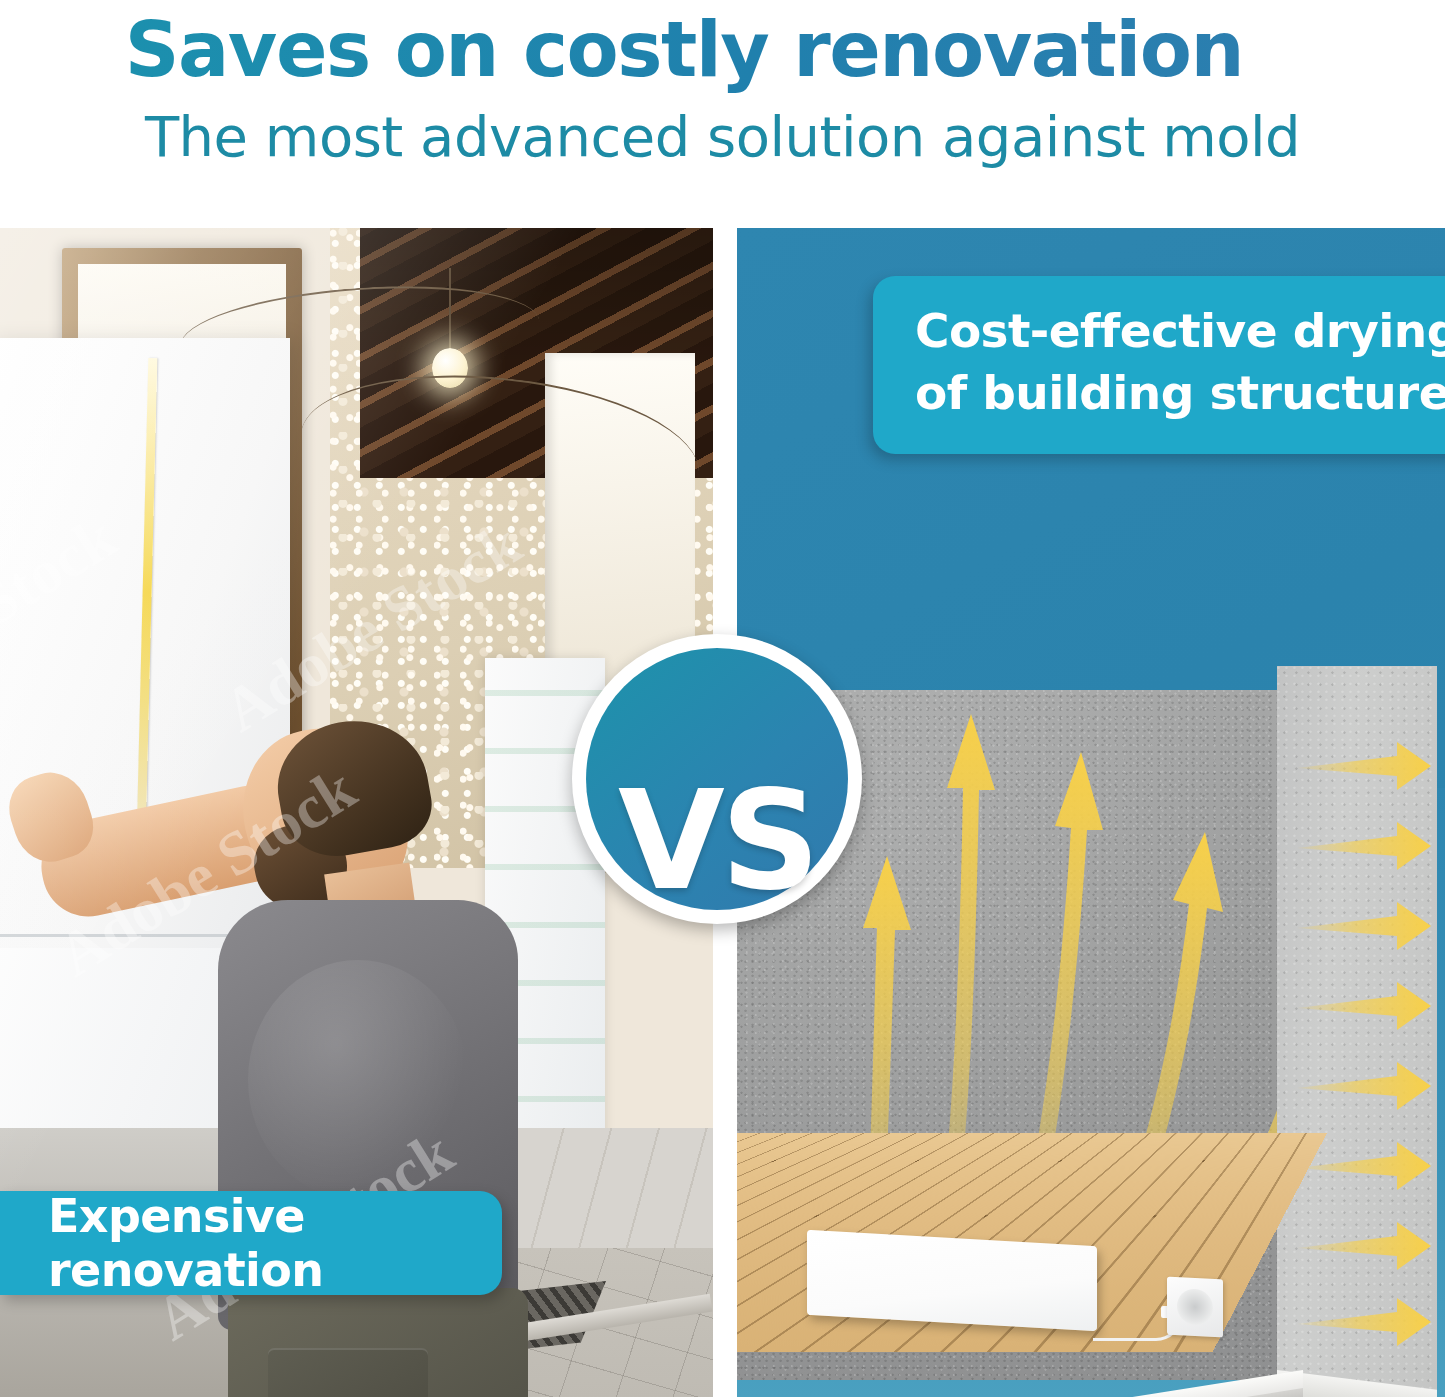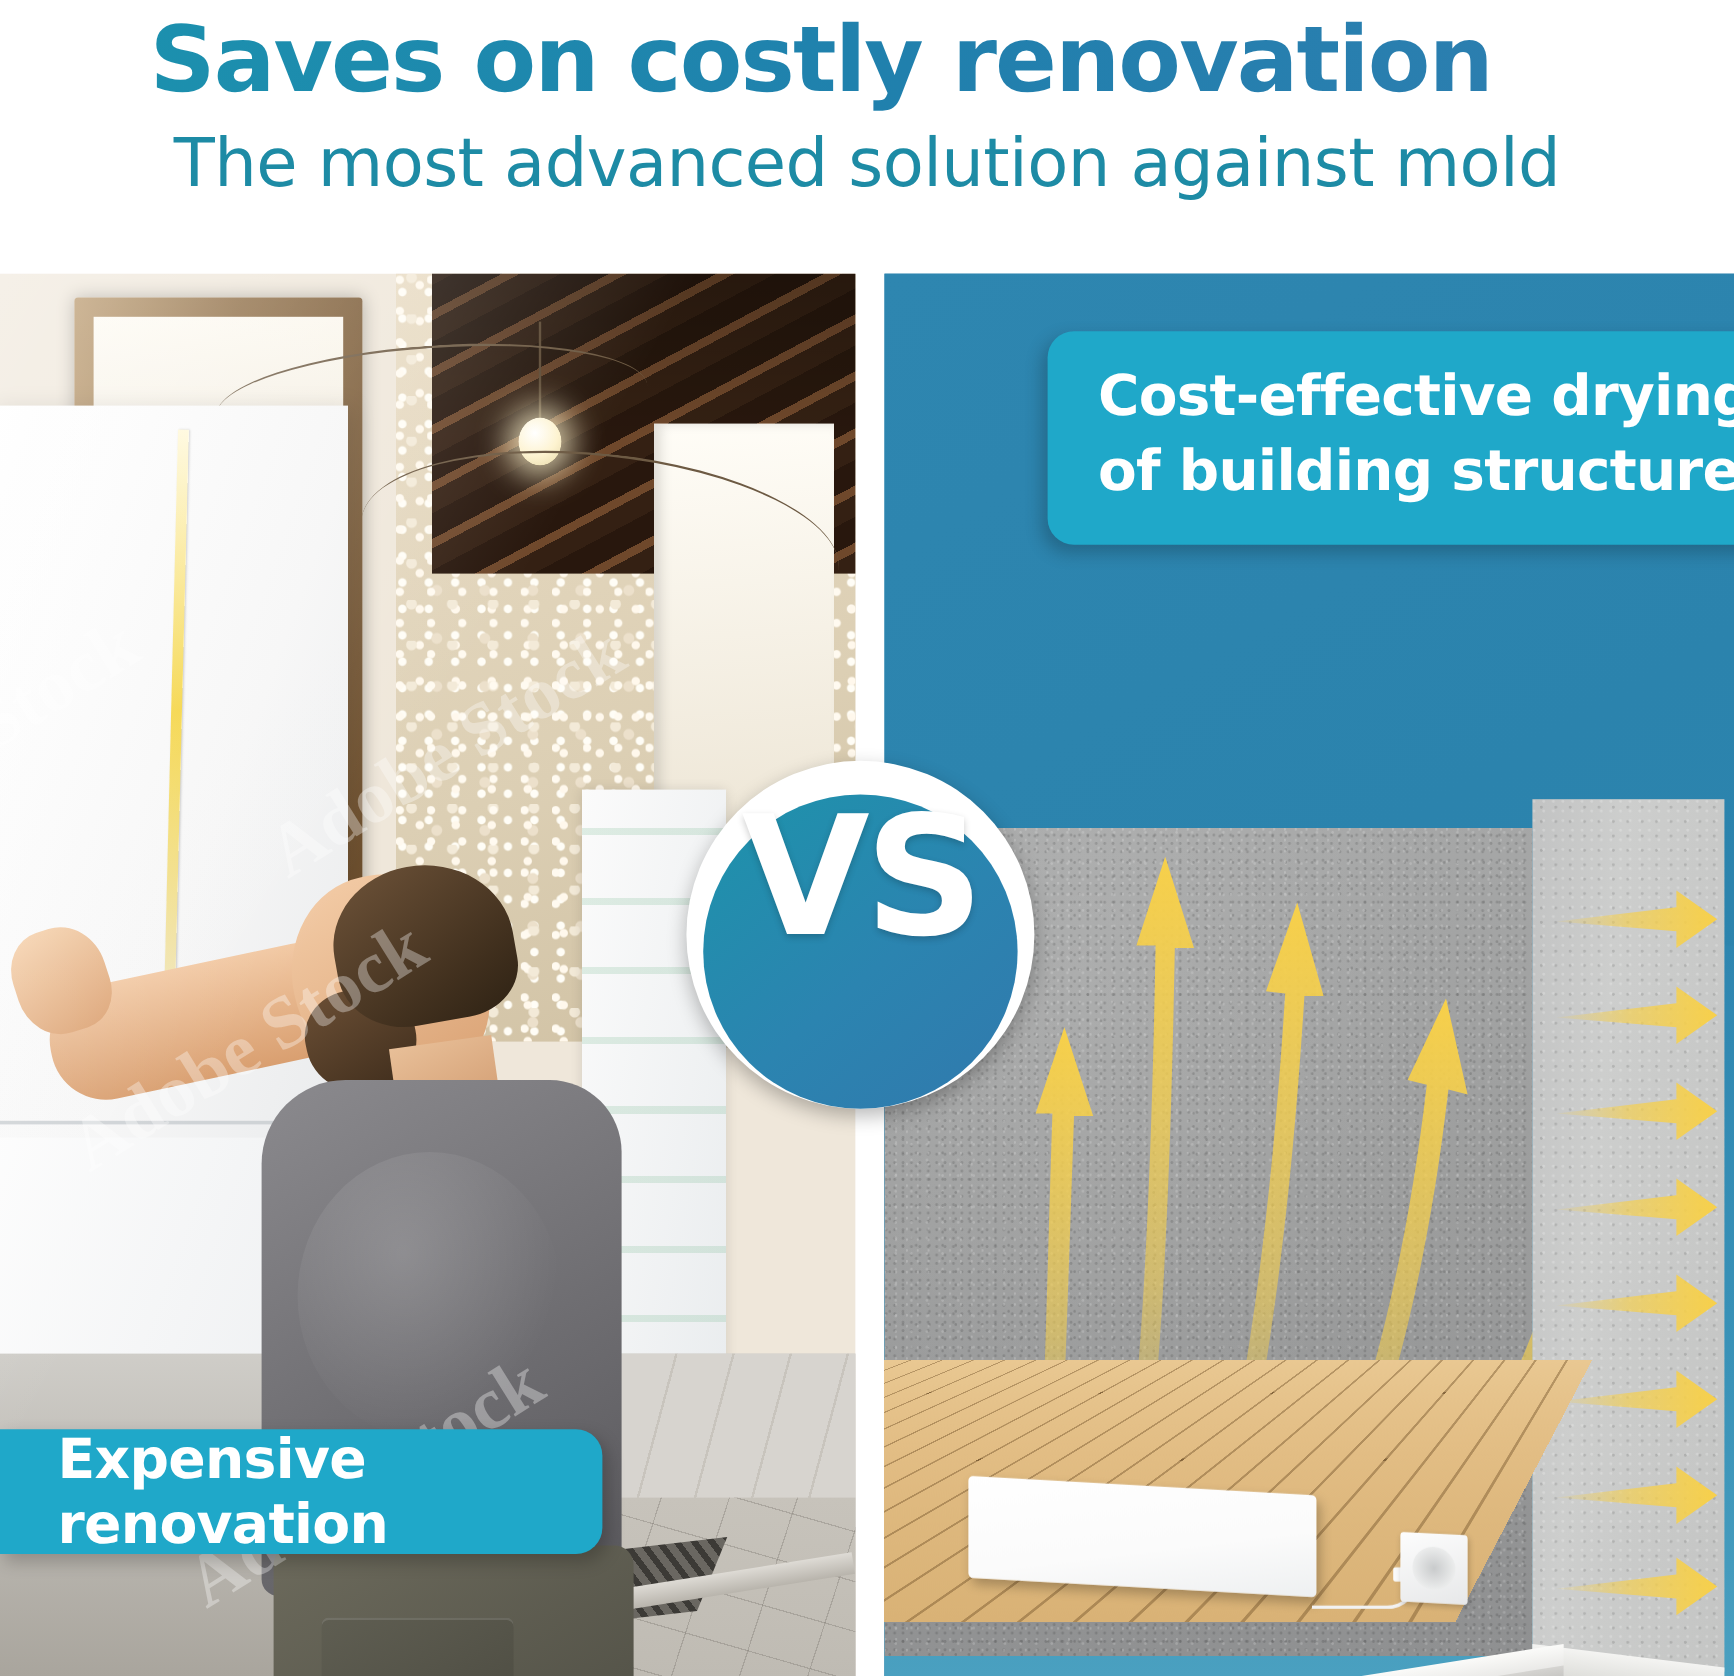--- a/index.html
+++ b/index.html
@@ -188,23 +188,23 @@
   .banner-right{left:136px;top:48px;width:600px;padding:24px 0 30px 42px;
     border-radius:22px 0 0 22px;font-size:47px;line-height:62px;letter-spacing:-.6px;
     box-shadow:-4px 6px 14px rgba(0,0,0,.22);}
   .banner-left{left:0;top:963px;width:502px;height:104px;border-radius:0 22px 22px 0;
     display:flex;align-items:center;padding-left:48px;box-sizing:border-box;
     font-size:46px;letter-spacing:-.6px;box-shadow:4px 6px 14px rgba(0,0,0,.22);}
 
   
   .vs{position:absolute;left:572px;top:634px;width:290px;height:290px;border-radius:50%;
     background:#ffffff;box-shadow:0 6px 16px rgba(0,0,0,.28);z-index:30;}
-  .vs-inner{position:absolute;left:14px;top:28px;width:262px;height:262px;border-radius:50%;
+  .vs-inner{position:absolute;left:14px;top:14px;width:262px;height:262px;border-radius:50%;
     background:linear-gradient(140deg,#1d93ab 0%,#2b84b0 55%,#3179ad 100%);
-    display:flex;align-items:flex-start;justify-content:center;}
+    display:flex;align-items:flex-end;justify-content:center;}
   .vs-text{font-family:"DejaVu Sans",sans-serif;font-weight:700;font-size:138px;color:#fff;
     letter-spacing:-4px;line-height:1;text-shadow:0 3px 6px rgba(0,0,0,.2);}
 </style>
 </head>
 <body>
 
 <div class="page">
 
   <div class="header">
     <div class="title">Saves on costly renovation</div>

